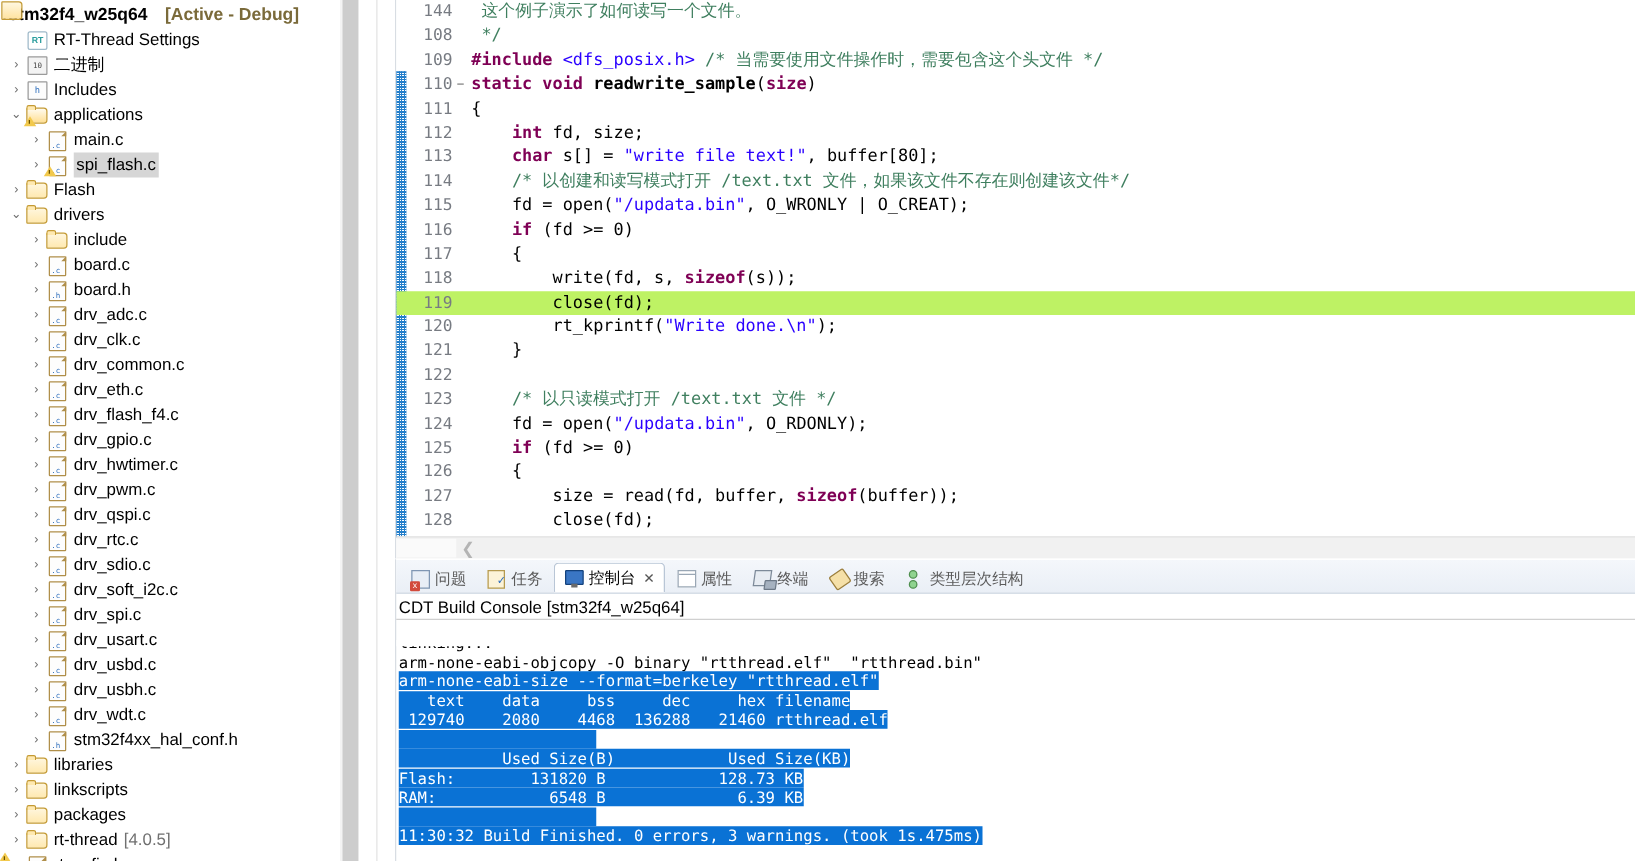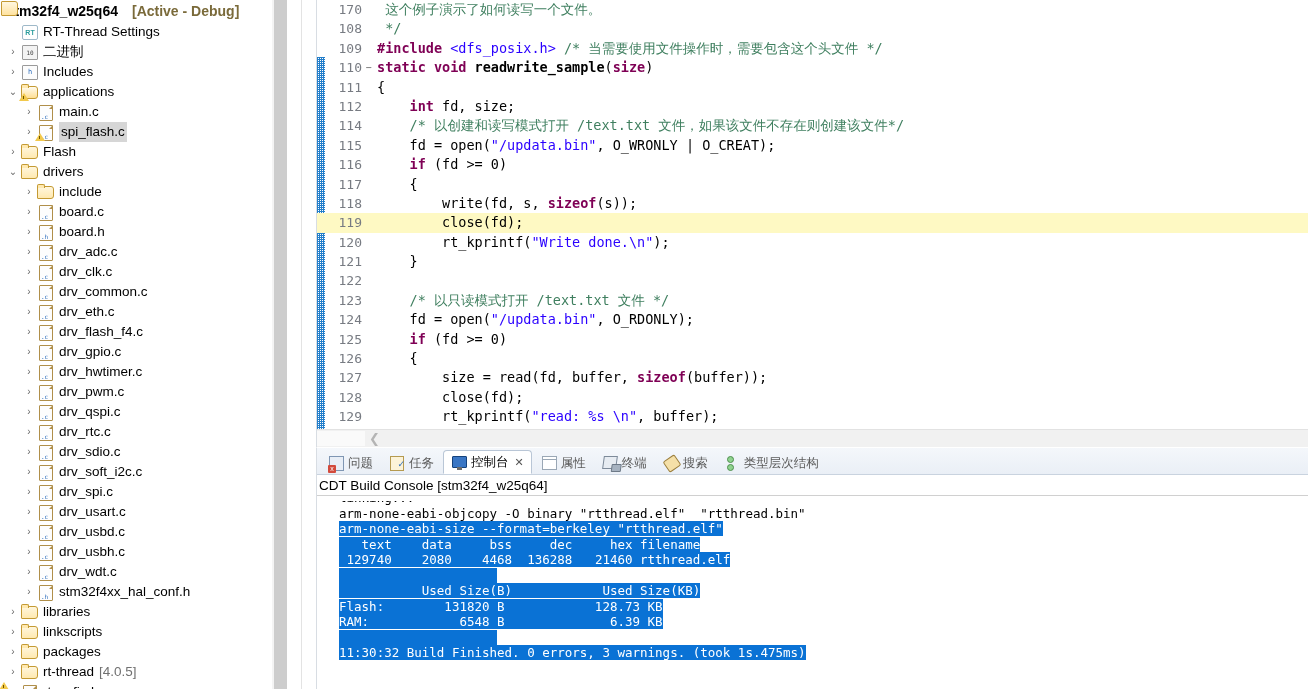--- a/index.html
+++ b/index.html
@@ -136,21 +136,21 @@
     font-family:"DejaVu Sans Mono","Liberation Mono",monospace;font-size:13.5px;
   }
   .ln{
     position:absolute;left:0;width:45px;text-align:right;color:#777b82;
     font-family:"DejaVu Sans Mono",monospace;font-size:13px;
   }
   .fold{
     position:absolute;left:46px;width:11px;text-align:center;color:#6b6b6b;font-size:10px;
   }
   .src{position:absolute;left:60px;}
-  .cl.cur{background:#fef9c3;}
+  .cl.cur{background:#bef264;}
 
   .k{color:#7f0055;font-weight:bold;}      
   .s{color:#2a00ff;}                        
   .c{color:#3f7f5f;}                        
   .p{color:#000000;}                        
   .pp{color:#7f0055;font-weight:bold;}      
   .inc{color:#2a00ff;}
 
   .ed-hscroll{
     position:absolute;left:0;right:0;bottom:0;height:17px;background:#f1f1f1;
@@ -194,29 +194,29 @@
   .ti-prop{position:absolute;left:1px;top:0;width:13px;height:12px;background:#fff;border:1px solid #9aa7b5;}
   .ti-prop:before{content:"";position:absolute;left:0;top:2px;width:13px;height:1px;background:#9aa7b5;}
   .ti-term{position:absolute;left:1px;top:0;width:12px;height:11px;background:#e7ecf2;border:1px solid #7d8a99;transform:skewX(-8deg);}
   .ti-term:after{content:"";position:absolute;left:8px;top:7px;width:8px;height:6px;background:#a6b2c0;border:1px solid #6d7987;border-radius:1px;}
   .ti-search{position:absolute;left:2px;top:1px;width:12px;height:11px;background:#f5e0a8;border:1px solid #9b7e3c;transform:rotate(-35deg);border-radius:2px;}
   .ti-hier{position:absolute;left:3px;top:0;width:5px;height:5px;background:#8fd38f;border:1px solid #4f8f4f;border-radius:50%;}
   .ti-hier:after{content:"";position:absolute;left:-1px;top:7px;width:5px;height:5px;background:#8fd38f;border:1px solid #4f8f4f;border-radius:50%;}
 
   .cv-title{
     padding:3px 0 2px 2px;font-size:13.5px;color:#000;
-    border-bottom:1px solid #d0d0d0;margin:0 0 0 0;
+    border-bottom:1px solid #d0d0d0;margin:0 0 16px 0;
   }
   .cv-out{
     position:relative;padding:0 0 0 2px;overflow:hidden;
     font-family:"DejaVu Sans Mono","Liberation Mono",monospace;font-size:12.5px;
     line-height:15.5px;white-space:pre;color:#000;
   }
   .cv-out .sel{background:#0a72d5;color:#ffffff;}
-  .cv-out .line{height:15.5px;margin-left:20px;}
+  .cv-out .line{height:15.5px;}
   .clip-top{position:absolute;left:0;top:0;right:0;height:5px;background:#fff;}
 </style>
 </head>
 <body>
 
 <div class="app">
 
   <div class="explorer">
     <div class="title-row">
       <span class="arrow none">›</span>
@@ -530,26 +530,27 @@
       <div class="gap-line"></div>
     </div>
 
   <div class="right">
 
     <div class="editor">
       <div class="chg-bar">
         <div class="chg-seg" style="top:57px;height:373px;"></div>
       </div>
       <div class="code-scroll" id="code-lines">
-          <div class="cl"><span class="ln">170</span><span class="src"><span class="c"> 这个例子演示了如何读写一个文件。</span></span></div>
+          <div class="cl"><span class="ln">144</span><span class="src"><span class="c"> 这个例子演示了如何读写一个文件。</span></span></div>
           <div class="cl"><span class="ln">108</span><span class="src"><span class="c"> */</span></span></div>
           <div class="cl"><span class="ln">109</span><span class="src"><span class="pp">#include</span><span class="p"> </span><span class="inc">&lt;dfs_posix.h&gt;</span><span class="p"> </span><span class="c">/* 当需要使用文件操作时，需要包含这个头文件 */</span></span></div>
           <div class="cl"><span class="ln">110</span><span class="fold">−</span><span class="src"><span class="k">static void </span><span class="p" style="font-weight:bold">readwrite_sample</span><span class="p">(</span><span class="k">size</span><span class="p">)</span></span></div>
           <div class="cl"><span class="ln">111</span><span class="src"><span class="p">{</span></span></div>
           <div class="cl"><span class="ln">112</span><span class="src"><span class="p">    </span><span class="k">int</span><span class="p"> fd, size;</span></span></div>
+          <div class="cl"><span class="ln">113</span><span class="src"><span class="p">    </span><span class="k">char</span><span class="p"> s[] = </span><span class="s">"write file text!"</span><span class="p">, buffer[80];</span></span></div>
           <div class="cl"><span class="ln">114</span><span class="src"><span class="c">    /* 以创建和读写模式打开 /text.txt 文件，如果该文件不存在则创建该文件*/</span></span></div>
           <div class="cl"><span class="ln">115</span><span class="src"><span class="p">    fd = open(</span><span class="s">"/updata.bin"</span><span class="p">, O_WRONLY </span><span class="p">|</span><span class="p"> O_CREAT);</span></span></div>
           <div class="cl"><span class="ln">116</span><span class="src"><span class="p">    </span><span class="k">if</span><span class="p"> (fd &gt;= 0)</span></span></div>
           <div class="cl"><span class="ln">117</span><span class="src"><span class="p">    {</span></span></div>
           <div class="cl"><span class="ln">118</span><span class="src"><span class="p">        write(fd, s, </span><span class="k">sizeof</span><span class="p">(s));</span></span></div>
           <div class="cl cur"><span class="ln">119</span><span class="src"><span class="p">        close(fd);</span></span></div>
           <div class="cl"><span class="ln">120</span><span class="src"><span class="p">        rt_kprintf(</span><span class="s">"Write done.\n"</span><span class="p">);</span></span></div>
           <div class="cl"><span class="ln">121</span><span class="src"><span class="p">    }</span></span></div>
           <div class="cl"><span class="ln">122</span><span class="src"><span class="p"></span></span></div>
           <div class="cl"><span class="ln">123</span><span class="src"><span class="c">    /* 以只读模式打开 /text.txt 文件 */</span></span></div>

